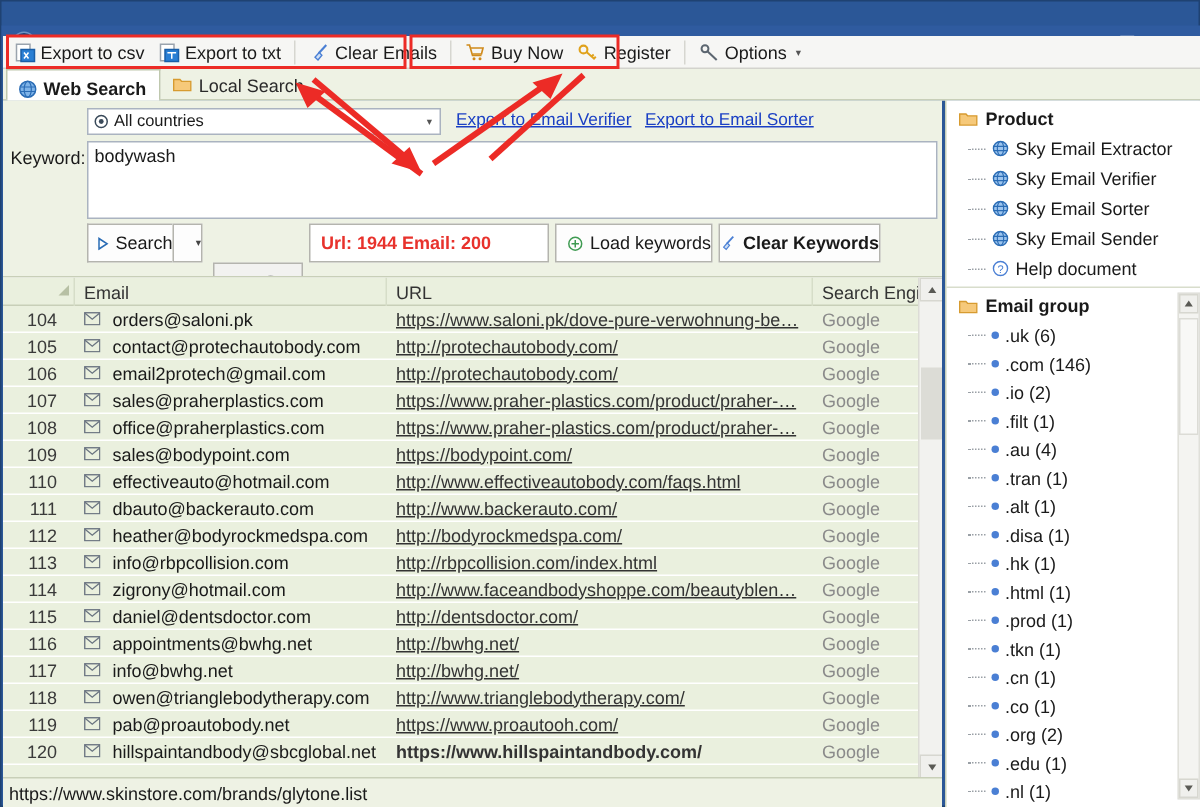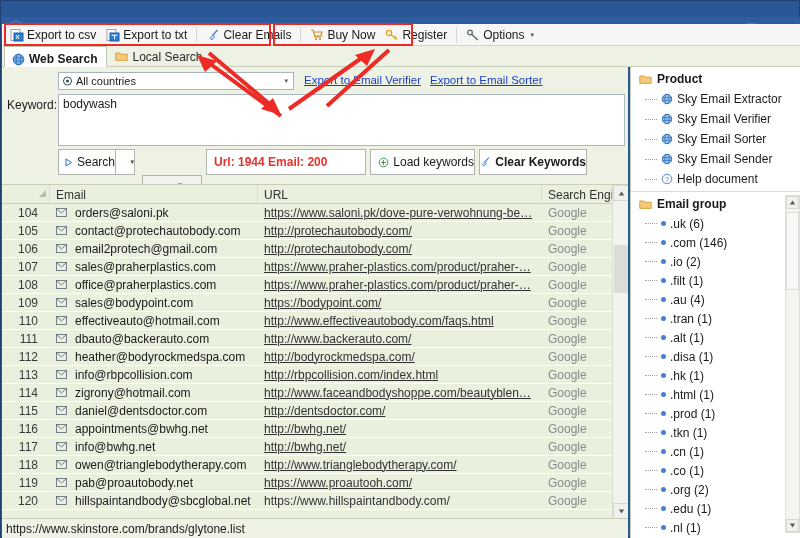--- a/index.html
+++ b/index.html
@@ -188,21 +188,21 @@
     display: flex; height: 18px; align-items: center;
     font-size: 12px; border-bottom: 1px solid #ffffff;
   }
   .c {
     height: 18px; display: flex; align-items: center;
     overflow: hidden; white-space: nowrap; padding-left: 6px;
   }
   .c-idx { width: 48px; justify-content: flex-end; padding-right: 12px; color: #3a3a3a; }
   .c-email { width: 208px; color: #1a1a1a; gap: 8px; }
   .c-url { width: 284px; color: #333333; text-decoration: underline; }
-  .c-url.nolink { text-decoration: none; }
+  .c-url.nolink { text-decoration: none; font-weight: bold; }
   .c-eng { width: 86px; color: #8a8a8a; }
 
   #grid-vscroll {
     position: absolute; right: 0; top: 0; width: 16px; height: 334px;
     background: #f2f2ef; border-left: 1px solid #dcdcd6;
   }
   .sb-arrow {
     width: 16px; height: 16px; background: #f0f0ed;
     display: flex; align-items: center; justify-content: center;
     border: 1px solid #d7d7d0;

